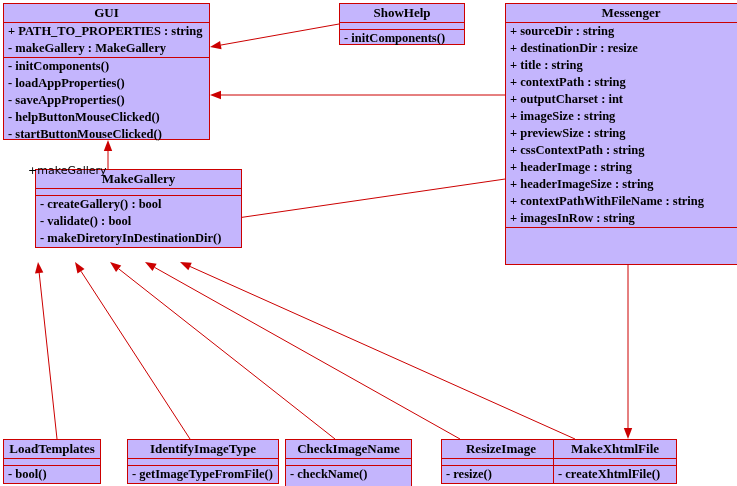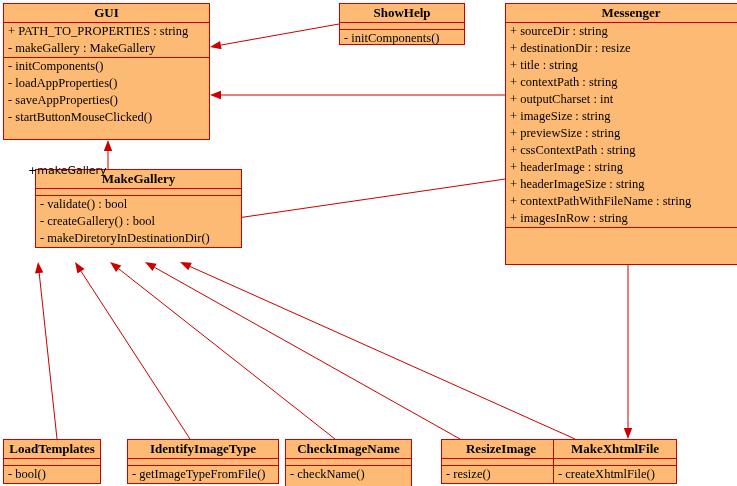--- a/index.html
+++ b/index.html
@@ -22,21 +22,21 @@
     position: absolute;
     left: 0;
     top: 0;
     width: 737px;
     height: 486px;
     pointer-events: none;
   }
   .uml-class {
     position: absolute;
     box-sizing: border-box;
-    background: #fdba74;
+    background: #c4b5fd;
     border: 1px solid #cc0000;
     z-index: 5;
   }
   .uml-title {
     text-align: center;
     font-weight: bold;
     font-size: 13px;
     line-height: 18px;
     height: 18px;
     color: #000000;
@@ -55,20 +55,21 @@
     height: 6px;
   }
   .uml-member {
     font-size: 12.5px;
     line-height: 17px;
     height: 17px;
     padding-left: 4px;
     color: #000000;
     white-space: nowrap;
     overflow: hidden;
+    font-weight: bold;
   }
   .edge-label {
     position: absolute;
     font-family: "DejaVu Sans", sans-serif;
     font-size: 11px;
     color: #000000;
     white-space: nowrap;
     z-index: 6;
   }
 </style>
@@ -121,20 +122,21 @@
 <div class="uml-class" style="left: 3px; top: 3px; width: 207px; height: 137px;">
       <div class="uml-title">GUI</div>
       <div class="uml-compartment">
         <div class="uml-member">+ PATH_TO_PROPERTIES : string</div>
         <div class="uml-member">- makeGallery : MakeGallery</div>
       </div>
       <div class="uml-compartment">
         <div class="uml-member">- initComponents()</div>
         <div class="uml-member">- loadAppProperties()</div>
         <div class="uml-member">- saveAppProperties()</div>
+        <div class="uml-member">- helpButtonMouseClicked()</div>
         <div class="uml-member">- startButtonMouseClicked()</div>
       </div>
     </div>
     <div class="uml-class" style="left: 339px; top: 3px; width: 126px; height: 42px;">
       <div class="uml-title">ShowHelp</div>
       <div class="uml-compartment empty"></div>
       <div class="uml-compartment">
         <div class="uml-member">- initComponents()</div>
       </div>
     </div>
@@ -153,22 +155,22 @@
         <div class="uml-member">+ headerImageSize : string</div>
         <div class="uml-member">+ contextPathWithFileName : string</div>
         <div class="uml-member">+ imagesInRow : string</div>
       </div>
       <div class="uml-compartment empty"></div>
     </div>
     <div class="uml-class" style="left: 3px; top: 169px; width: 207px; height: 79px; margin-left: 32px;">
       <div class="uml-title">MakeGallery</div>
       <div class="uml-compartment empty"></div>
       <div class="uml-compartment">
+        <div class="uml-member">- createGallery() : bool</div>
         <div class="uml-member">- validate() : bool</div>
-        <div class="uml-member">- createGallery() : bool</div>
         <div class="uml-member">- makeDiretoryInDestinationDir()</div>
       </div>
     </div>
     <div class="uml-class" style="left: 3px; top: 439px; width: 98px; height: 45px;">
       <div class="uml-title">LoadTemplates</div>
       <div class="uml-compartment empty"></div>
       <div class="uml-compartment">
         <div class="uml-member">- bool()</div>
       </div>
     </div>

